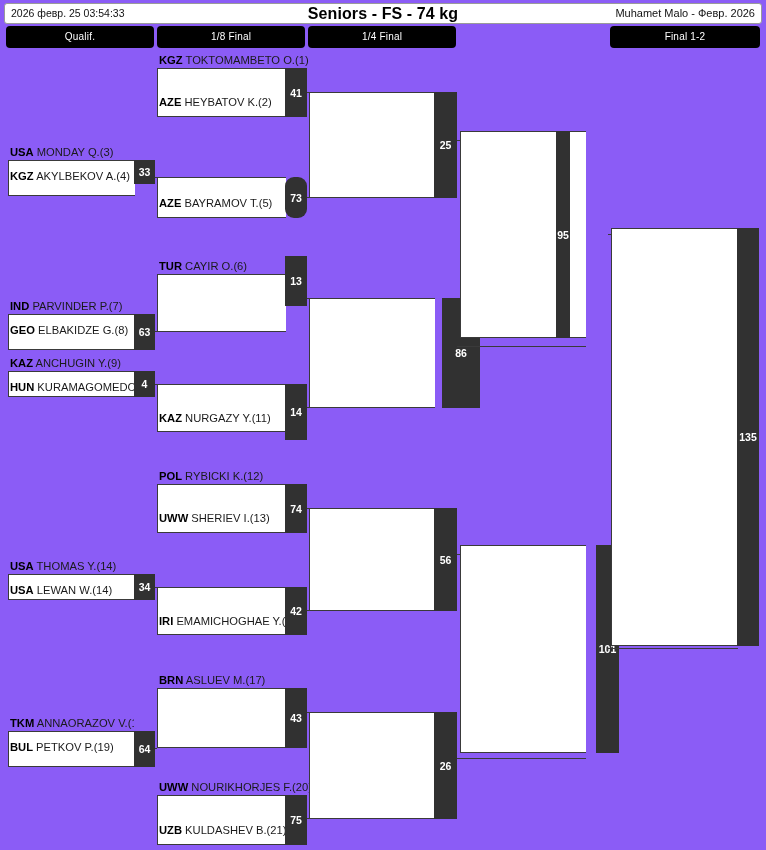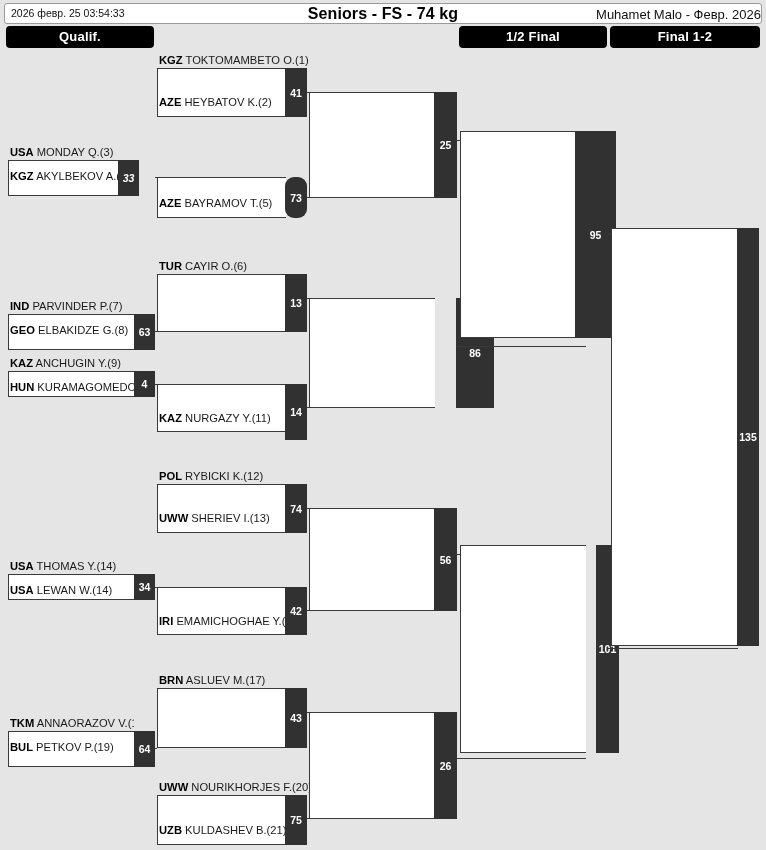--- a/index.html
+++ b/index.html
@@ -5,21 +5,21 @@
   * { box-sizing: border-box; }
   html, body {
     margin: 0; padding: 0;
     background: #ffffff;
     font-family: "Liberation Sans", sans-serif;
   }
   #page {
     position: relative;
     width: 766px;
     height: 850px;
-    background: #e5e5e5;
+    background: #8b5cf6;
     overflow: hidden;
   }
 
   
   .titlebar {
     position: absolute;
     left: 4px; top: 3px;
     width: 758px; height: 21px;
     border: 1px solid #9a9a9a;
     border-radius: 3px;
@@ -36,36 +36,36 @@
     position: absolute;
     left: 0; right: 0; top: 1px;
     text-align: center;
     font-size: 16px;
     font-weight: bold;
     color: #000;
     letter-spacing: 0.1px;
   }
   .titlebar .author {
     position: absolute;
-    right: 0; top: 3px;
-    font-size: 13px;
+    right: 6px; top: 3px;
+    font-size: 11px;
     color: #111;
     white-space: nowrap;
   }
 
   
   .roundhdr {
     position: absolute;
     top: 26px;
     height: 22px;
     background: #000000;
     border-radius: 4px;
     color: #ffffff;
-    font-size: 13px;
-    font-weight: bold;
+    font-size: 10px;
+    font-weight: normal;
     text-align: center;
     line-height: 22px;
     letter-spacing: 0.2px;
   }
 
   
   .matchbox {
     position: absolute;
     border: 1px solid #3a3a3a;
     border-right: none;
@@ -106,33 +106,34 @@
 
 <div id="page">
 
   <div class="titlebar">
     <span class="datetime">2026 февр. 25 03:54:33</span>
     <span class="maintitle">Seniors - FS - 74 kg</span>
     <span class="author">Muhamet Malo - Февр. 2026</span>
   </div>
 
   <div class="roundhdr" style="left:6px;  width:148px;">Qualif.</div>
-  <div class="roundhdr" style="left:459px;width:148px;">1/2 Final</div>
+  <div class="roundhdr" style="left:157px;width:148px;">1/8 Final</div>
+  <div class="roundhdr" style="left:308px;width:148px;">1/4 Final</div>
   <div class="roundhdr" style="left:610px;width:150px;">Final 1-2</div>
 
   <div class="wname" style="left:10px; top:146px; width:124px;">
     <span class="ctry">USA</span>
     <span>MONDAY Q.(3)</span>
   </div>
   <div class="matchbox" style="left:8px; top:160px; width:127px; height:36px;"></div>
   <div class="wname" style="left:10px; top:170px; width:124px;">
     <span class="ctry">KGZ</span>
     <span>AKYLBEKOV A.(4)</span>
   </div>
-  <div class="scorebox" style="left:118px; top:160px; width:21px; height:36px;font-style:italic;">33</div>
+  <div class="scorebox" style="left:134px; top:160px; width:21px; height:24px;">33</div>
   <div class="hline" style="left:155px; top:177px; width:2px;"></div>
 
   <div class="wname" style="left:10px; top:300px; width:124px;">
     <span class="ctry">IND</span>
     <span>PARVINDER P.(7)</span>
   </div>
   <div class="matchbox" style="left:8px; top:314px; width:127px; height:36px;"></div>
   <div class="wname" style="left:10px; top:324px; width:124px;">
     <span class="ctry">GEO</span>
     <span>ELBAKIDZE G.(8)</span>
@@ -195,21 +196,21 @@
     <span>BAYRAMOV T.(5)</span>
   </div>
   <div class="scorebox" style="left:285px; top:177px; width:22px; height:41px;border-radius:9px;">73</div>
   <div class="hline" style="left:307px; top:197px; width:128px;"></div>
 
   <div class="wname" style="left:159px; top:260px; width:150px;">
     <span class="ctry">TUR</span>
     <span>CAYIR O.(6)</span>
   </div>
   <div class="matchbox" style="left:157px; top:274px; width:129px; height:58px;"></div>
-  <div class="scorebox" style="left:285px; top:274px; width:22px; height:58px;">13</div>
+  <div class="scorebox" style="left:285px; top:256px; width:22px; height:50px;">13</div>
   <div class="hline" style="left:307px; top:298px; width:128px;"></div>
 
   <div class="matchbox" style="left:157px; top:384px; width:129px; height:48px;"></div>
   <div class="wname" style="left:159px; top:412px; width:150px;">
     <span class="ctry">KAZ</span>
     <span>NURGAZY Y.(11)</span>
   </div>
   <div class="scorebox" style="left:285px; top:384px; width:22px; height:56px;">14</div>
   <div class="hline" style="left:307px; top:407px; width:128px;"></div>
 
@@ -251,33 +252,33 @@
     <span>KULDASHEV B.(21)</span>
   </div>
   <div class="scorebox" style="left:285px; top:795px; width:22px; height:50px;">75</div>
   <div class="hline" style="left:307px; top:818px; width:128px;"></div>
 
   <div class="matchbox" style="left:309px; top:92px; width:126px; height:106px;"></div>
   <div class="scorebox" style="left:434px; top:92px; width:23px; height:106px;">25</div>
   <div class="hline" style="left:457px; top:140px; width:129px;"></div>
 
   <div class="matchbox" style="left:309px; top:298px; width:126px; height:110px;"></div>
-  <div class="scorebox" style="left:456px; top:298px; width:38px; height:110px;text-align:right;">86</div>
+  <div class="scorebox" style="left:442px; top:298px; width:38px; height:110px;text-align:right;">86</div>
   <div class="hline" style="left:457px; top:346px; width:129px;"></div>
 
   <div class="matchbox" style="left:309px; top:508px; width:126px; height:103px;"></div>
   <div class="scorebox" style="left:434px; top:508px; width:23px; height:103px;">56</div>
   <div class="hline" style="left:457px; top:554px; width:129px;"></div>
 
   <div class="matchbox" style="left:309px; top:712px; width:126px; height:107px;"></div>
   <div class="scorebox" style="left:434px; top:712px; width:23px; height:107px;">26</div>
   <div class="hline" style="left:457px; top:758px; width:129px;"></div>
 
   <div class="matchbox" style="left:460px; top:131px; width:126px; height:207px;"></div>
-  <div class="scorebox" style="left:575px; top:131px; width:41px; height:207px;">95</div>
+  <div class="scorebox" style="left:556px; top:131px; width:14px; height:207px;">95</div>
   <div class="hline" style="left:608px; top:234px; width:130px;"></div>
 
   <div class="matchbox" style="left:460px; top:545px; width:126px; height:208px;"></div>
   <div class="scorebox" style="left:585px; top:545px; width:23px; height:208px;margin-left:11px;">101</div>
   <div class="hline" style="left:608px; top:648px; width:130px;"></div>
 
   <div class="matchbox" style="left:611px; top:228px; width:127px; height:418px;"></div>
   <div class="scorebox" style="left:737px; top:228px; width:22px; height:418px;">135</div>
 
 </div>

